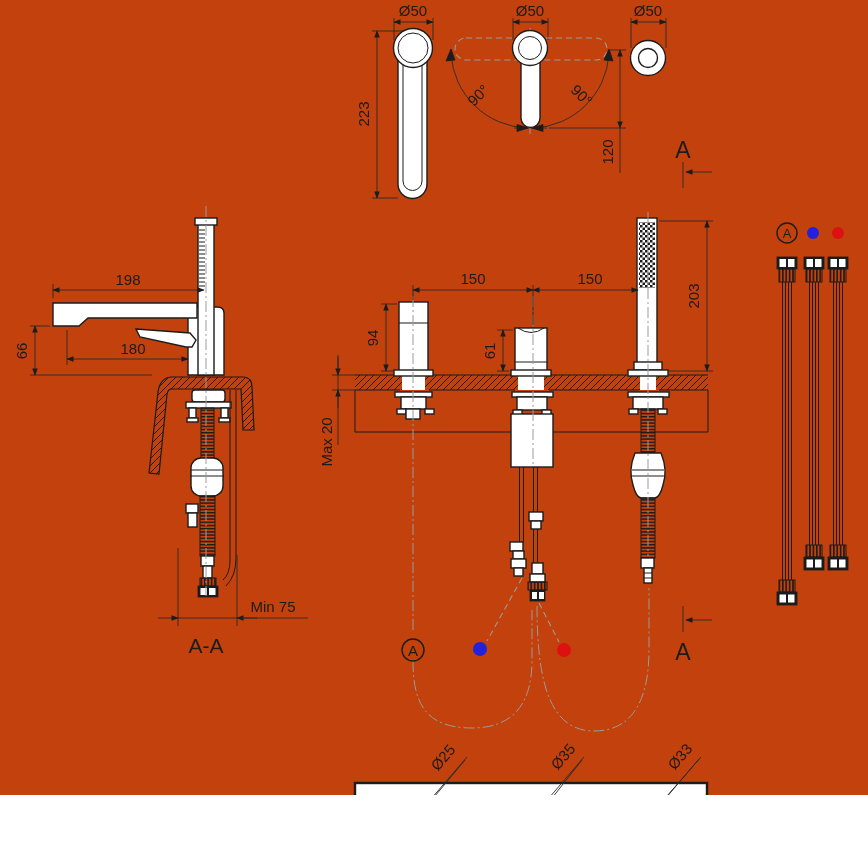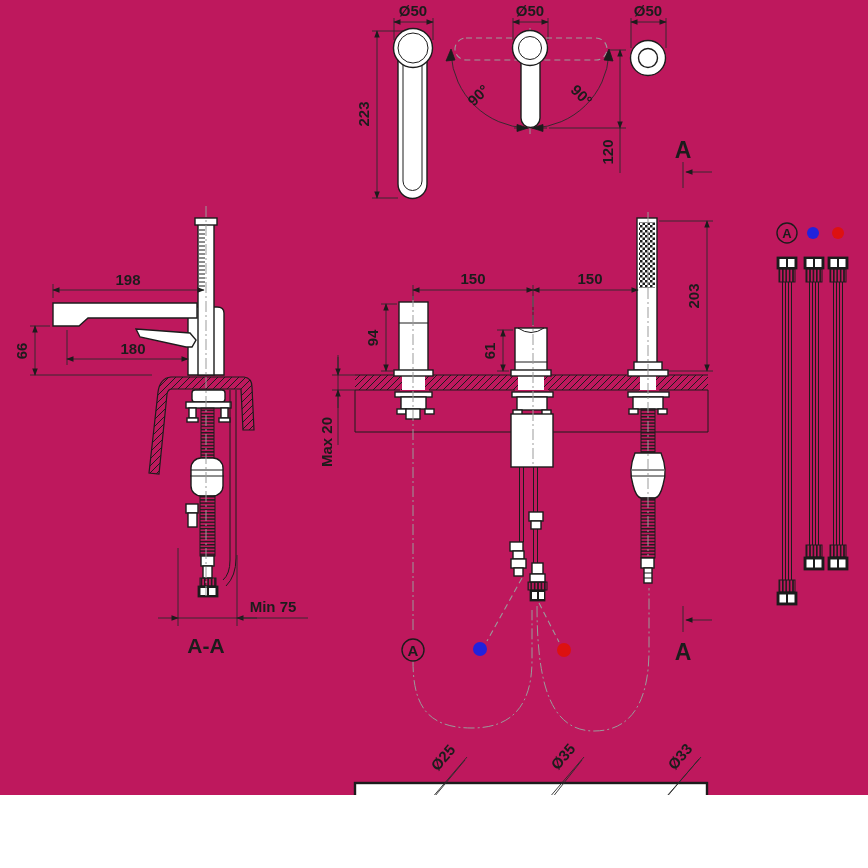--- a/index.html
+++ b/index.html
@@ -1,16 +1,16 @@
 <!DOCTYPE html>
 <html><head>
 <meta charset="utf-8">
 <style>
   html,body{margin:0;padding:0;background:#ffffff;}
-  .stage{width:868px;height:795px;position:relative;background:#be185d;font-weight:bold;}
+  .stage{width:868px;height:795px;position:relative;background:#c2410c;}
   svg{display:block;}
   text{font-family:"Liberation Sans",sans-serif;fill:#1c1c1c;}
   .t15{font-size:15px;}
   .t21{font-size:21px;}
   .t23{font-size:23px;}
   .t13{font-size:13px;}
   .ol{stroke:#1c1c1c;stroke-width:1.4;fill:#ffffff;}
   .oln{stroke:#1c1c1c;stroke-width:1.4;fill:none;}
   .olt{stroke:#1c1c1c;stroke-width:1;fill:none;}
   .thk{stroke:#1c1c1c;stroke-width:2.4;fill:#ffffff;}

